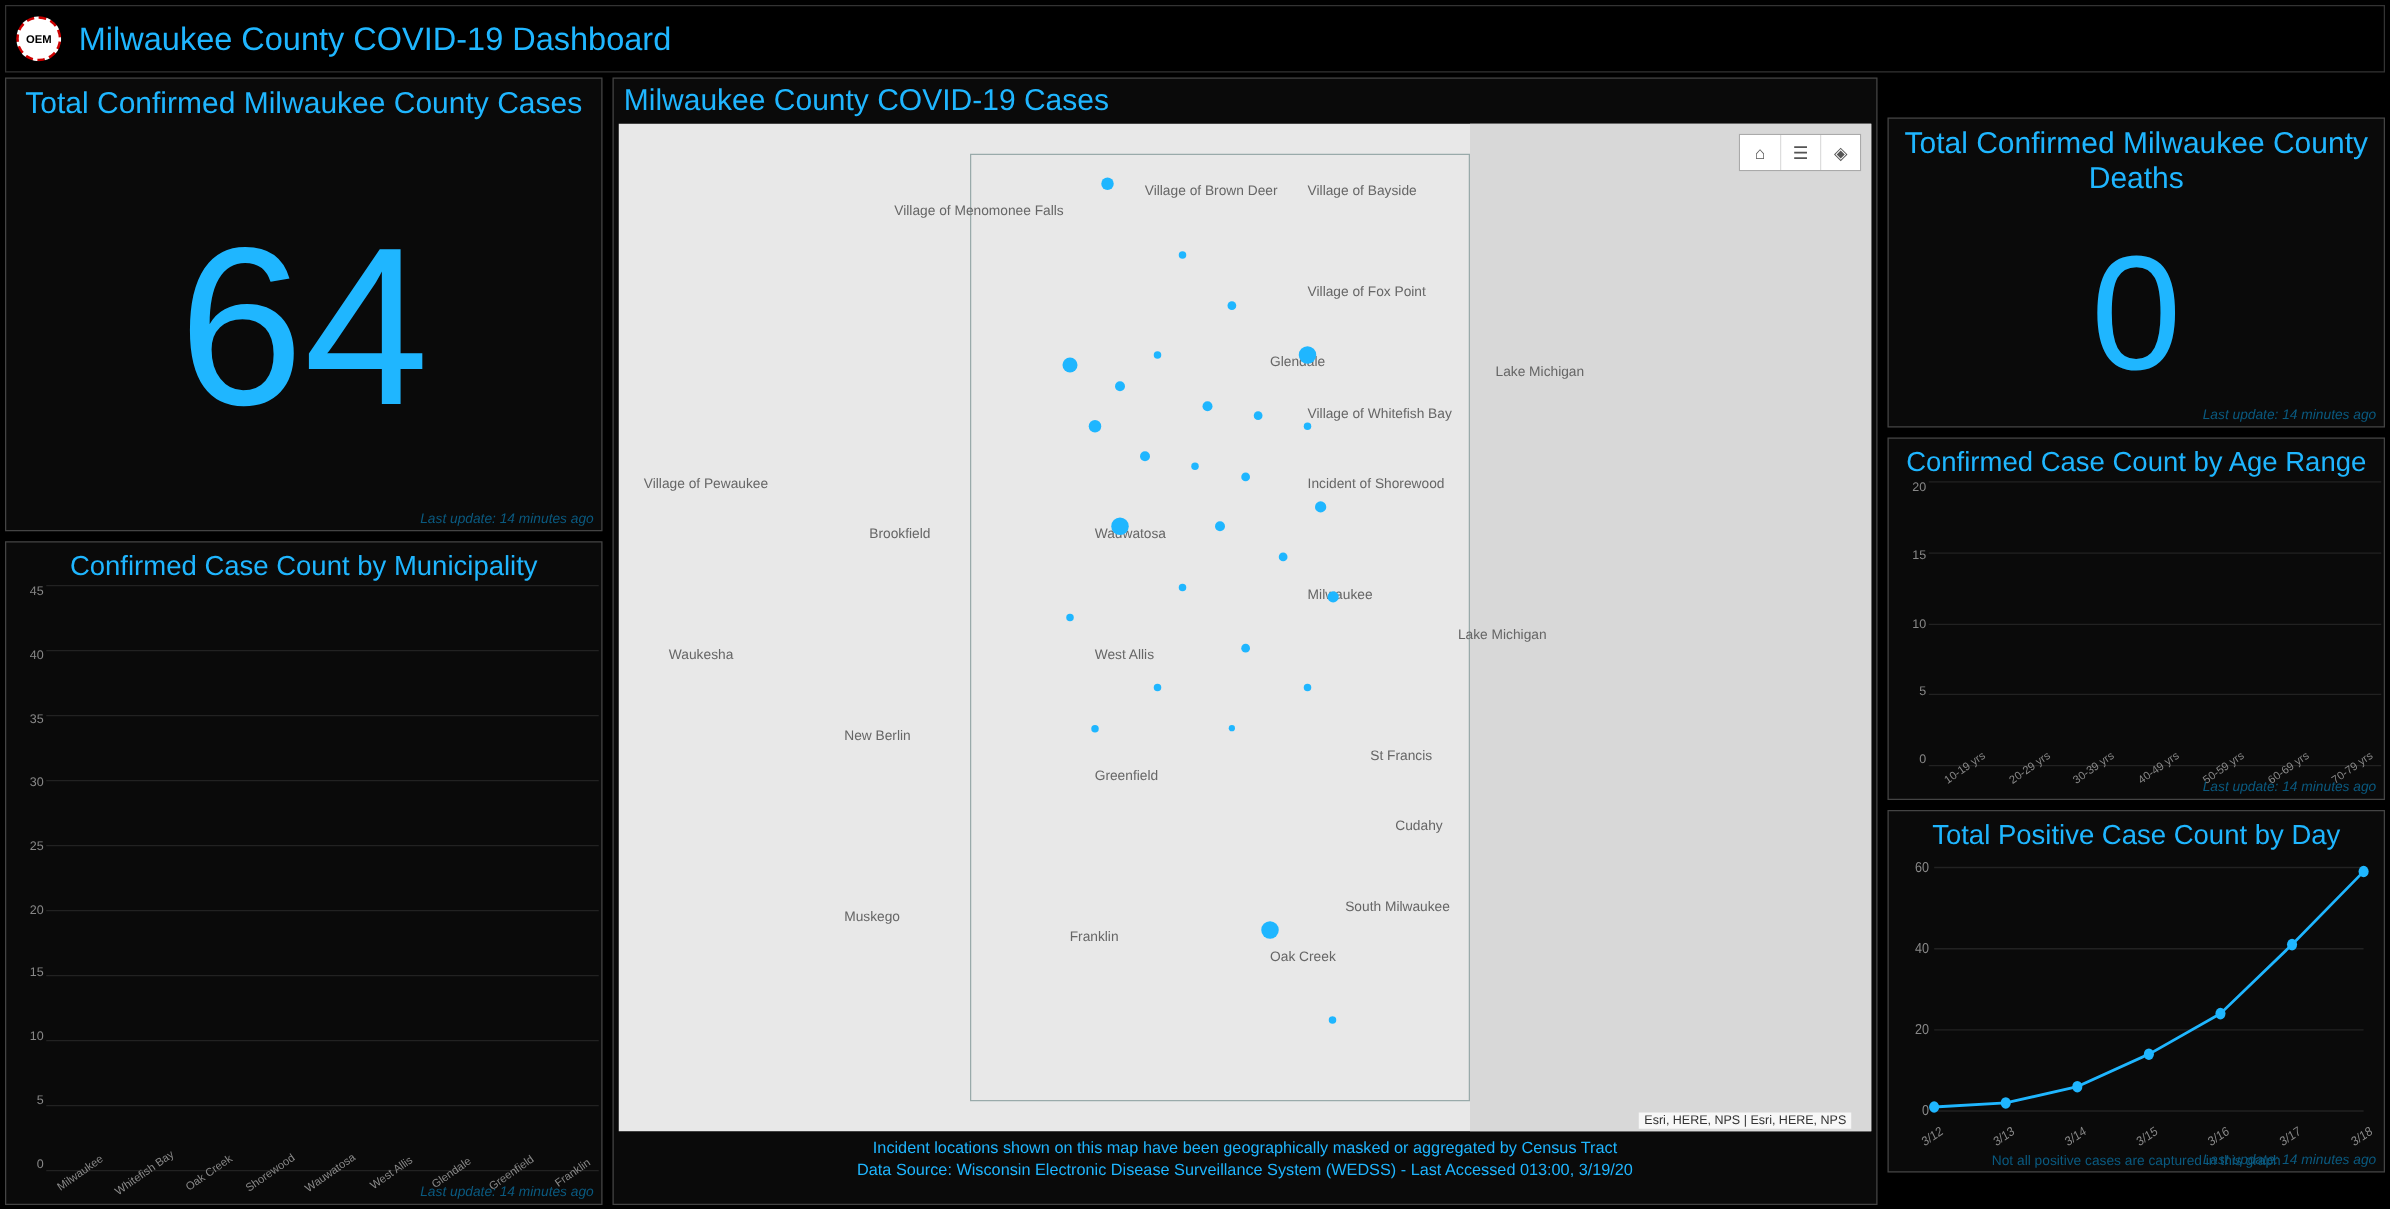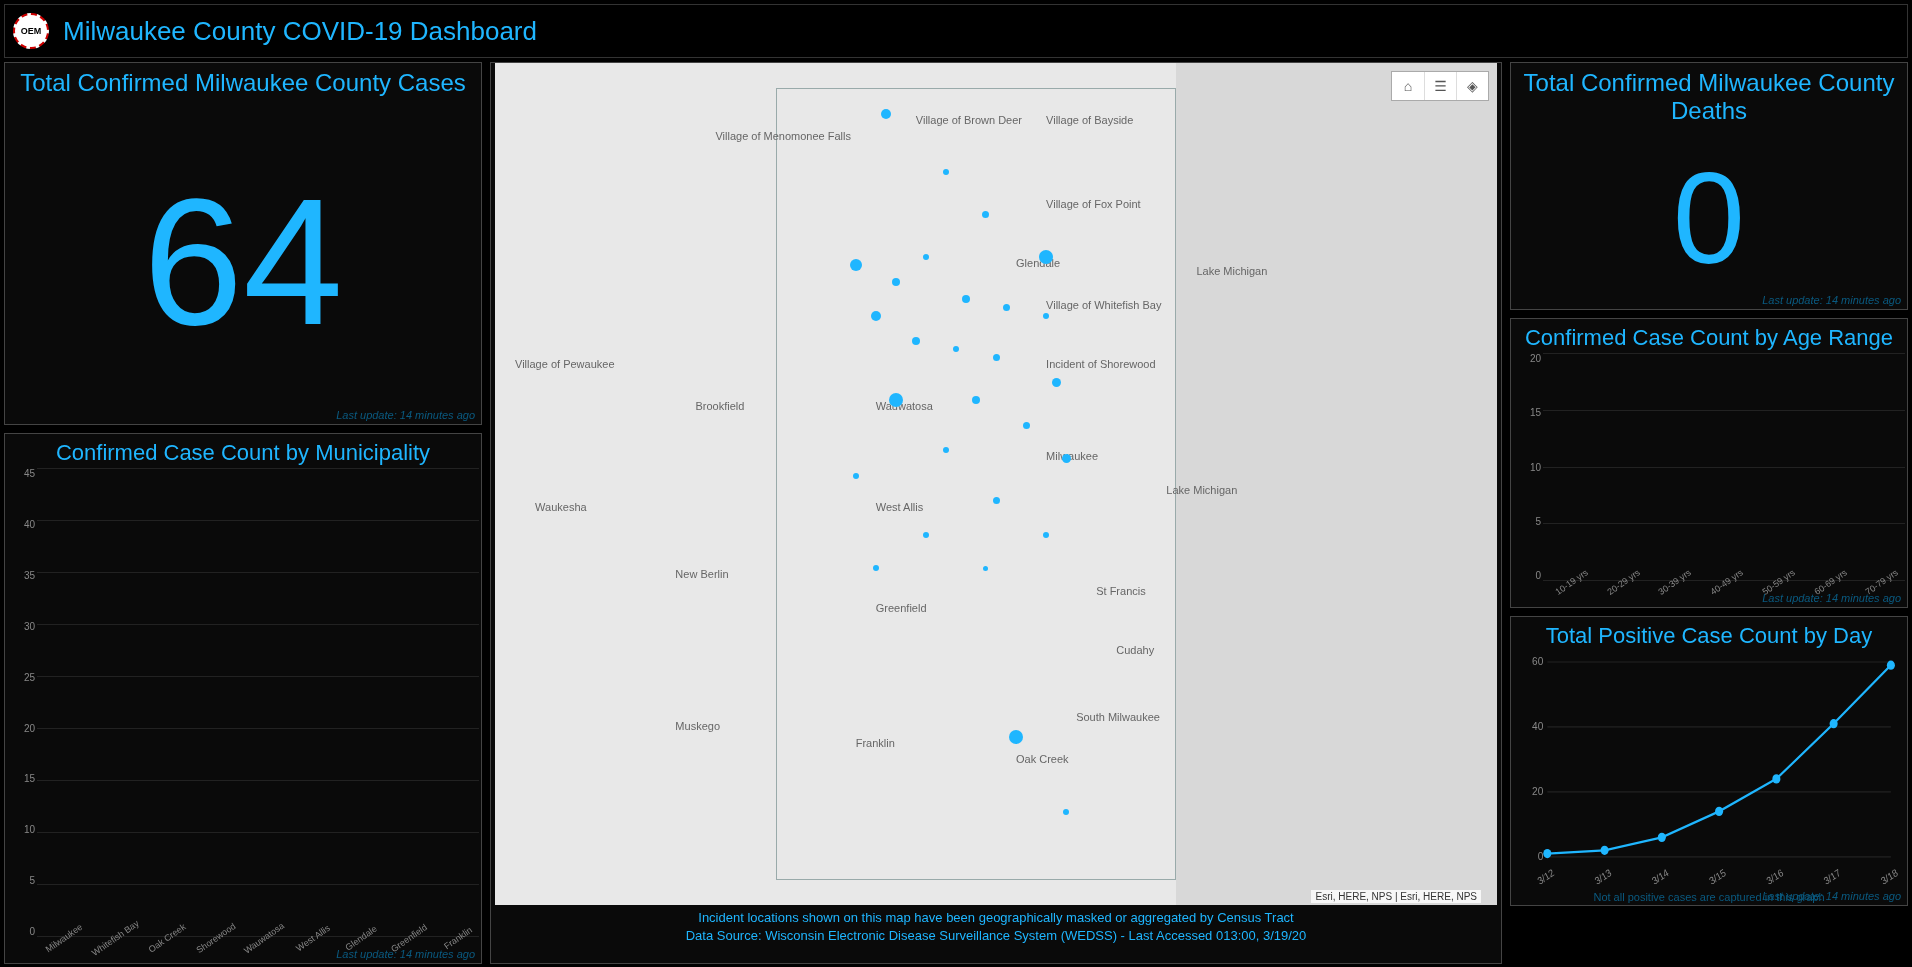--- a/index.html
+++ b/index.html
@@ -129,21 +129,21 @@
   position: absolute; bottom: 2px; right: 16px;
   background: rgba(255,255,255,0.8); font-size: 10px; color: #333; padding: 1px 4px;
 }
 .map-overlay-text { text-align: center; font-size: 13px; color: #1fb6ff; padding: 4px 8px 8px; line-height: 1.4; }
 .city-label { position: absolute; font-size: 11px; color: #666; white-space: nowrap; }
 .dot { position: absolute; background: #1fb6ff; border-radius: 50%; }
 .boundary { position: absolute; border: 1px solid #9aa; }
 .water { position: absolute; background: #d8d8d8; }
 #p-cases { height: 408px; }
 #p-muni  { height: 596px; }
-#p-deaths{ height: 248px; }
+#p-deaths{ height: 248px; margin-top: 32px; }
 #p-age   { height: 290px; }
 #p-day   { height: 290px; }
 .map-footer { height: 58px; }
 </style>
 </head>
 <body>
 
 <div class="header">
   <div class="logo">OEM</div>
   <div class="header-title">Milwaukee County COVID-19 Dashboard</div>
@@ -224,20 +224,21 @@
             <div class="bar-label">Greenfield</div>
             <div class="bar-label">Franklin</div>
           </div>
         </div>
       <div class="update-note">Last update: 14 minutes ago</div>
     </div>
   </div>
 
   <div class="mid-col">
     <div class="panel map-panel">
+      <div class="map-title">Milwaukee County COVID-19 Cases</div>
       <div class="map-canvas" id="map-canvas">
         <div class="water" style="right:0;top:0;width:32%;height:100%"></div>
         <div class="boundary" style="left:28%;top:3%;width:40%;height:94%"></div>
         <div class="map-controls">
           <div class="map-btn">⌂</div>
           <div class="map-btn">☰</div>
           <div class="map-btn">◈</div>
         </div>
         <div class="map-attrib">Esri, HERE, NPS | Esri, HERE, NPS</div>
       <div class="city-label" style="left: 22%; top: 8%;">Village of Menomonee Falls</div>

